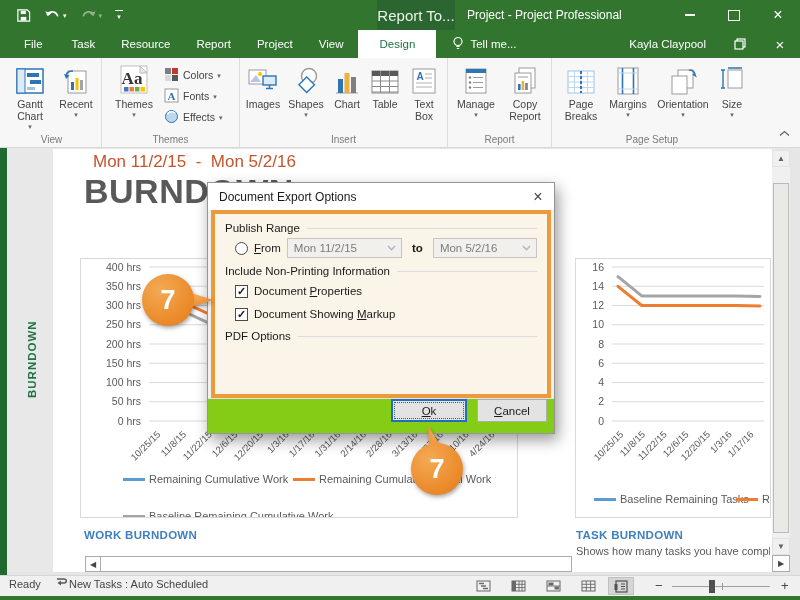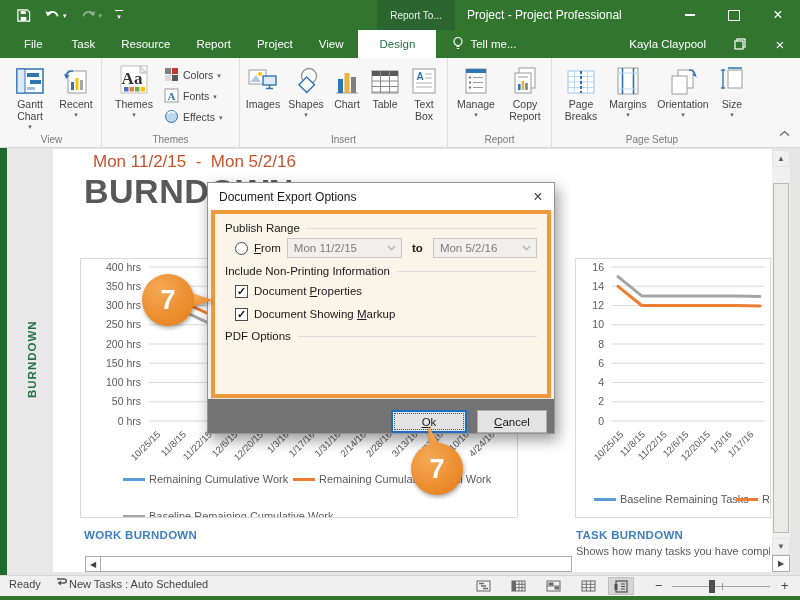--- a/index.html
+++ b/index.html
@@ -4,21 +4,21 @@
 <style>
   html,body{margin:0;padding:0;background:#d8d8d8;}
   #app{position:relative;width:800px;height:600px;overflow:hidden;background:#E6E6E6;
        font-family:"Liberation Sans",sans-serif;-webkit-font-smoothing:antialiased;}
   
   .titlebar{position:absolute;left:0;top:0;width:800px;height:30px;background:#31752F;color:#fff;}
   .qat{position:absolute;left:16px;top:0;height:30px;display:flex;align-items:center;gap:13px;}
   .qat .qi{display:flex;align-items:center;gap:2px;}
   .dim{opacity:.45;}
   .ctxgroup{position:absolute;left:377px;top:0;width:78px;height:30px;background:#2B6630;
-            display:flex;align-items:center;justify-content:center;font-size:10px;color:#EAF3EA;}
+            display:flex;align-items:center;justify-content:center;font-size:15px;color:#EAF3EA;}
   .wintitle{position:absolute;left:467px;top:0;height:30px;display:flex;align-items:center;font-size:12px;color:#fff;}
   .winctl{position:absolute;right:0;top:0;height:30px;display:flex;align-items:center;}
   .wc{width:44px;height:30px;display:flex;align-items:center;justify-content:center;color:#fff;font-size:14px;}
   .minbar{width:10px;height:2px;background:#fff;}
   .maxbox{width:10px;height:9px;border:1.4px solid #fff;}
   
   .tabrow{position:absolute;left:0;top:30px;width:800px;height:28px;background:#31752F;display:flex;
           align-items:stretch;color:#fff;font-size:11.5px;}
   .tab{display:flex;align-items:center;padding:0 13px;cursor:default;}
   .tab.first{margin-left:8px;padding:0 16px;}
@@ -77,22 +77,22 @@
   .row{display:flex;align-items:center;gap:6px;margin:5px 0 0 10px;height:18px;}
   .radio{width:13px;height:13px;border:1px solid #4A4A4A;border-radius:50%;background:#fff;box-sizing:border-box;
          display:flex;align-items:center;justify-content:center;flex:0 0 13px;}
   .radio .dot{width:5px;height:5px;border-radius:50%;background:#1a1a1a;}
   .cbox{width:13px;height:13px;border:1px solid #4A4A4A;background:#fff;box-sizing:border-box;flex:0 0 13px;
         display:flex;align-items:center;justify-content:center;font-size:11px;line-height:11px;color:#1a1a1a;font-weight:bold;}
   .combo{display:flex;align-items:center;justify-content:space-between;height:20px;border:1px solid #C6C6C6;
          background:#F2F0ED;color:#7C7C7C;padding:0 5px 0 6px;box-sizing:border-box;}
   .combo.w1{width:124px;}.combo.w2{width:112px;}
   .toword{margin:0 4px;font-weight:bold;color:#1a1a1a;}
-  .dlg-footer{position:absolute;left:0;right:0;bottom:0;height:35px;background:#737373;border-top:1px solid #E2E2E2;
-              display:flex;align-items:flex-end;justify-content:flex-end;gap:10px;padding-right:7px;box-sizing:border-box;}
+  .dlg-footer{position:absolute;left:0;right:0;bottom:0;height:35px;background:#84cc16;border-top:1px solid #E2E2E2;
+              display:flex;align-items:flex-start;justify-content:flex-end;gap:10px;padding-right:7px;box-sizing:border-box;}
   .btn{height:23px;background:#E3E3E3;border:1px solid #ADADAD;font-size:11.5px;color:#1a1a1a;
        font-family:"Liberation Sans",sans-serif;display:flex;align-items:center;justify-content:center;box-sizing:border-box;}
   .btn.ok{width:76px;border:2px solid #1E6FBF;outline:1px dotted #555;outline-offset:-4px;}
   .btn.cancel{width:70px;}
   
   .callout{position:absolute;z-index:60;filter:drop-shadow(1px 2px 2px rgba(0,0,0,.35));}
   
   .statusbar{position:absolute;left:0;top:575px;width:800px;height:21px;background:#F0F0F0;border-top:1px solid #D6D6D6;
              box-sizing:border-box;font-size:11px;color:#444;}
   .sb-ready{position:absolute;left:9px;top:2px;}

